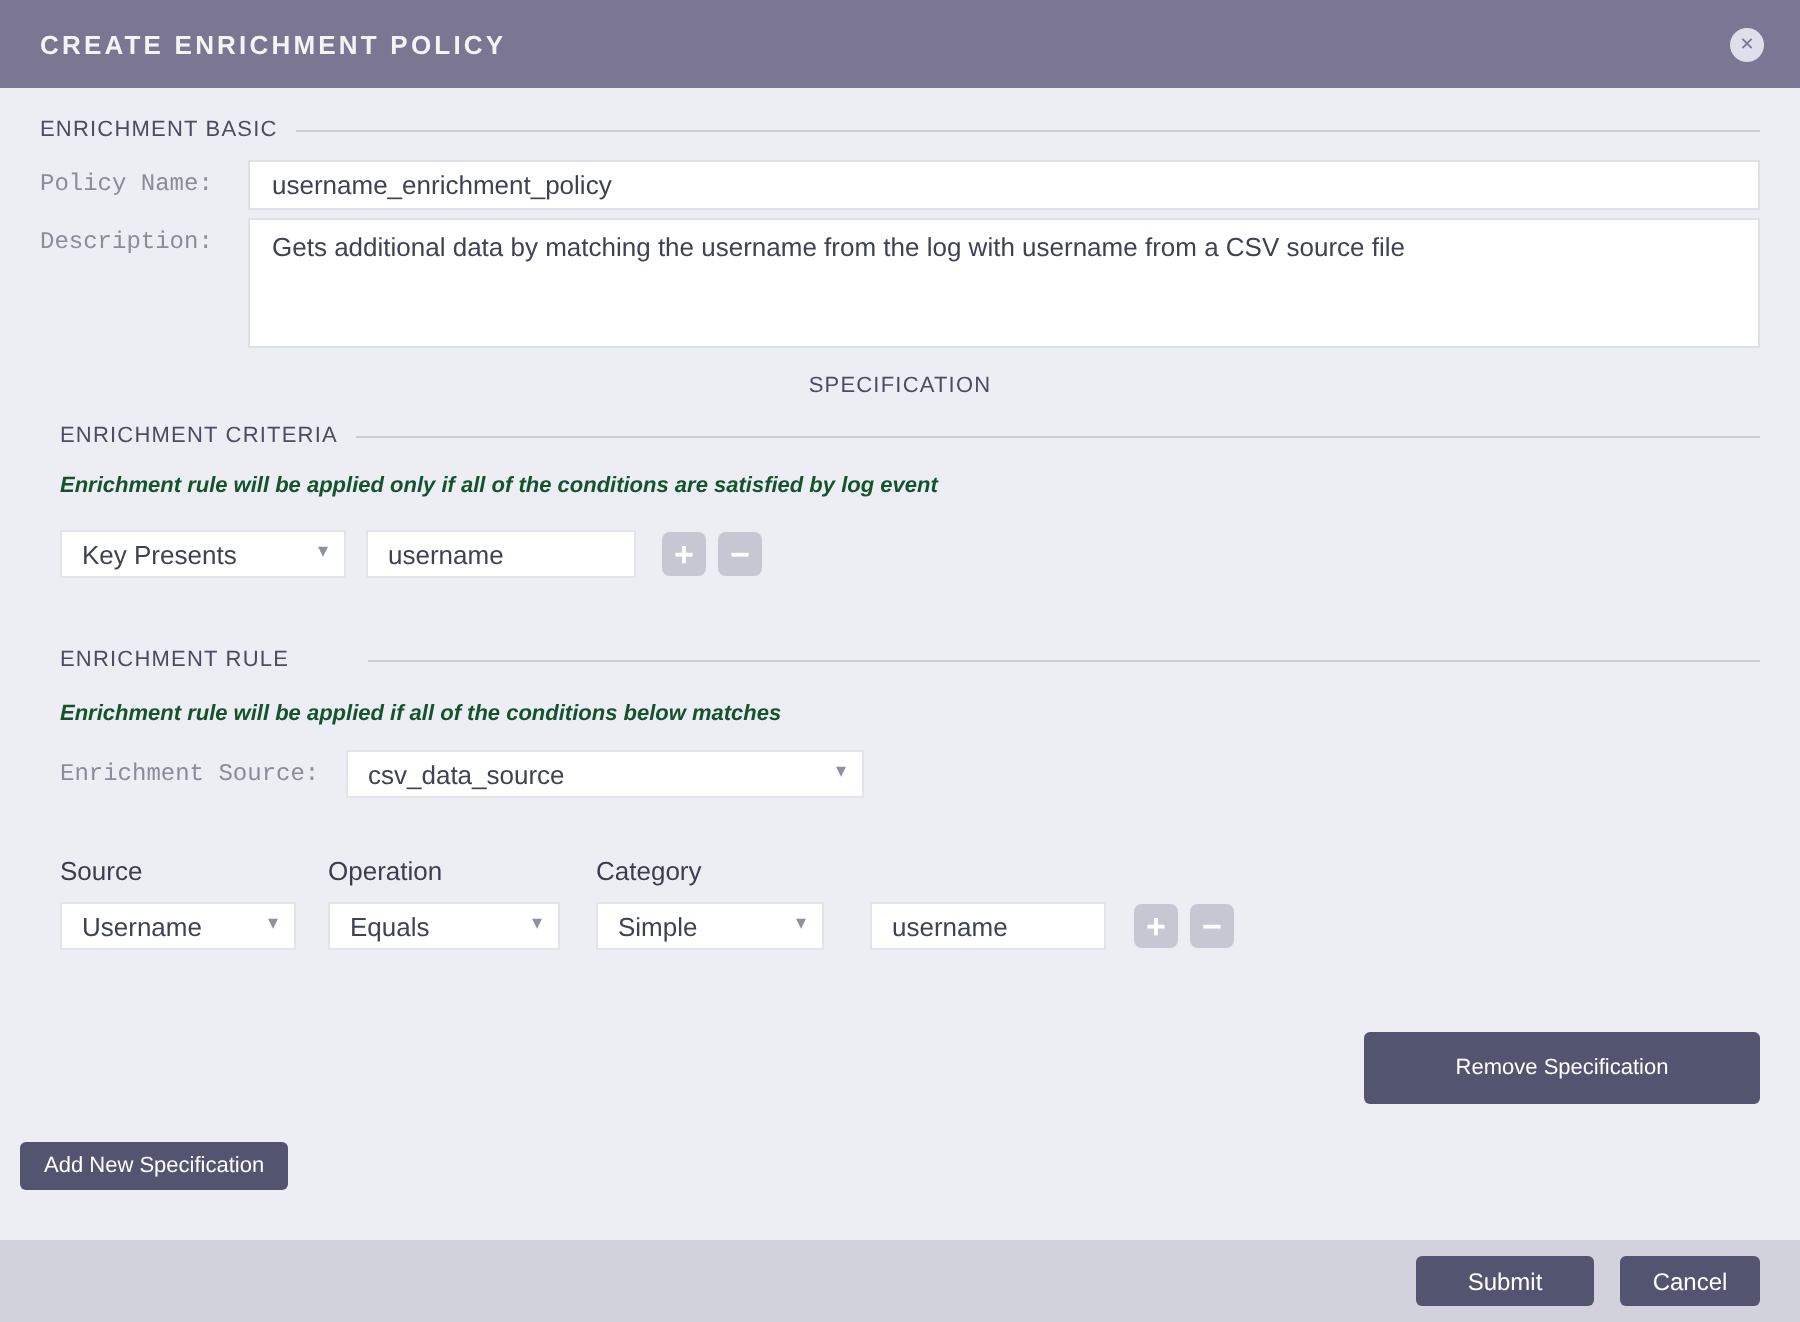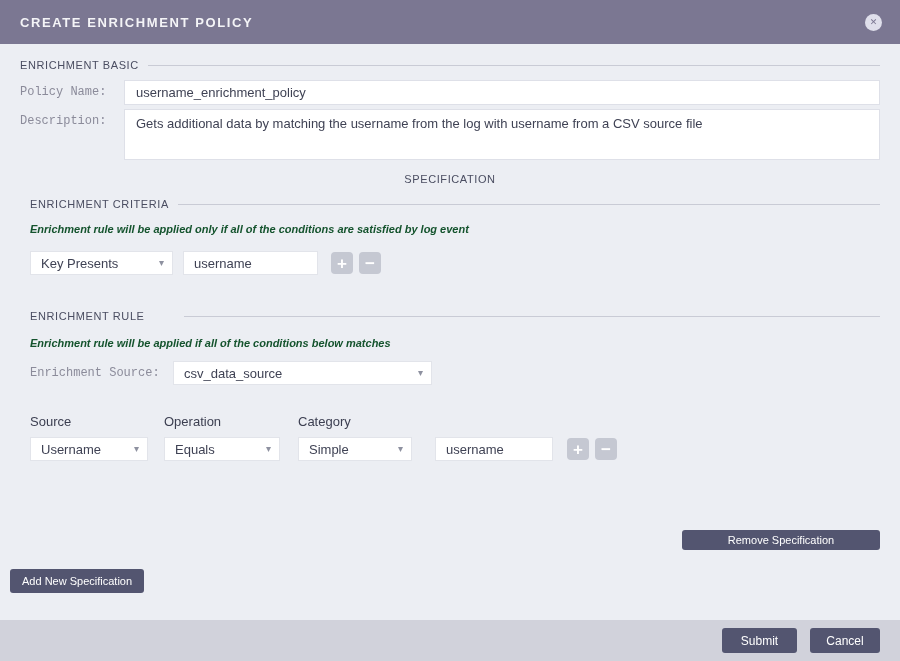--- a/index.html
+++ b/index.html
@@ -45,21 +45,21 @@
     font-size: 12px; color: #8b8b9a; padding-top: 5px; font-family: Liberation Mono, monospace;
   }
   .text-input {
     flex: 1; height: 25px;
     background: #fff; border: 1px solid #dee0e8;
     font-family: "Liberation Sans", sans-serif;
     font-size: 13px; color: #3f4254; padding: 0 11px;
     outline: none;
   }
   textarea.text-area {
-    flex: 1; height: 51px; resize: none;
+    flex: 1; height: 65px; resize: none;
     background: #fff; border: 1px solid #dee0e8;
     font-family: "Liberation Sans", sans-serif;
     font-size: 13px; color: #3f4254; padding: 5px 11px;
     outline: none; line-height: 1.35;
   }
 
   .spec-inner { margin-left: 10px; }
   .instruction {
     font-size: 11px; font-style: italic; font-weight: 600;
     color: #14532d; line-height: 16px;
@@ -94,32 +94,32 @@
   .col-heads { display: flex; font-size: 13px; color: #3b3e50; }
   .col-heads span { display: block; }
 
   .dark-btn {
     background: #535570; color: #fff; border: none; border-radius: 3px;
     font-family: "Liberation Sans", sans-serif;
     font-size: 11px; cursor: pointer;
     display: flex; align-items: center; justify-content: center;
   }
   .remove-row { display: flex; justify-content: flex-end; }
-  .remove-btn { height: 20px; width: 198px; margin-top: 28px; }
+  .remove-btn { height: 36px; width: 198px; }
   .add-btn { height: 24px; padding: 12px 12px; margin-left: -10px; }
 
   
   .footer {
     position: absolute; left: 0; bottom: 0; width: 900px; height: 41px;
     background: #d1d2db;
     display: flex; align-items: center; justify-content: flex-end;
     padding-right: 20px; gap: 13px;
   }
   .footer .dark-btn { height: 25px; font-size: 12px; }
-  .submit-btn { width: 75px; }
+  .submit-btn { width: 89px; }
   .cancel-btn { width: 70px; }
 
   
   .mt8  { margin-top: 8px; }
   .mt4  { margin-top: 4px; }
   .mt30 { margin-top: 13px; flex-direction: column; }
   .mt10 { margin-top: 10px; }
   .mt14 { margin-top: 14px; }
   .mt34 { margin-top: 34px; gap: 30px; }
   .mt12 { margin-top: 12px; }

